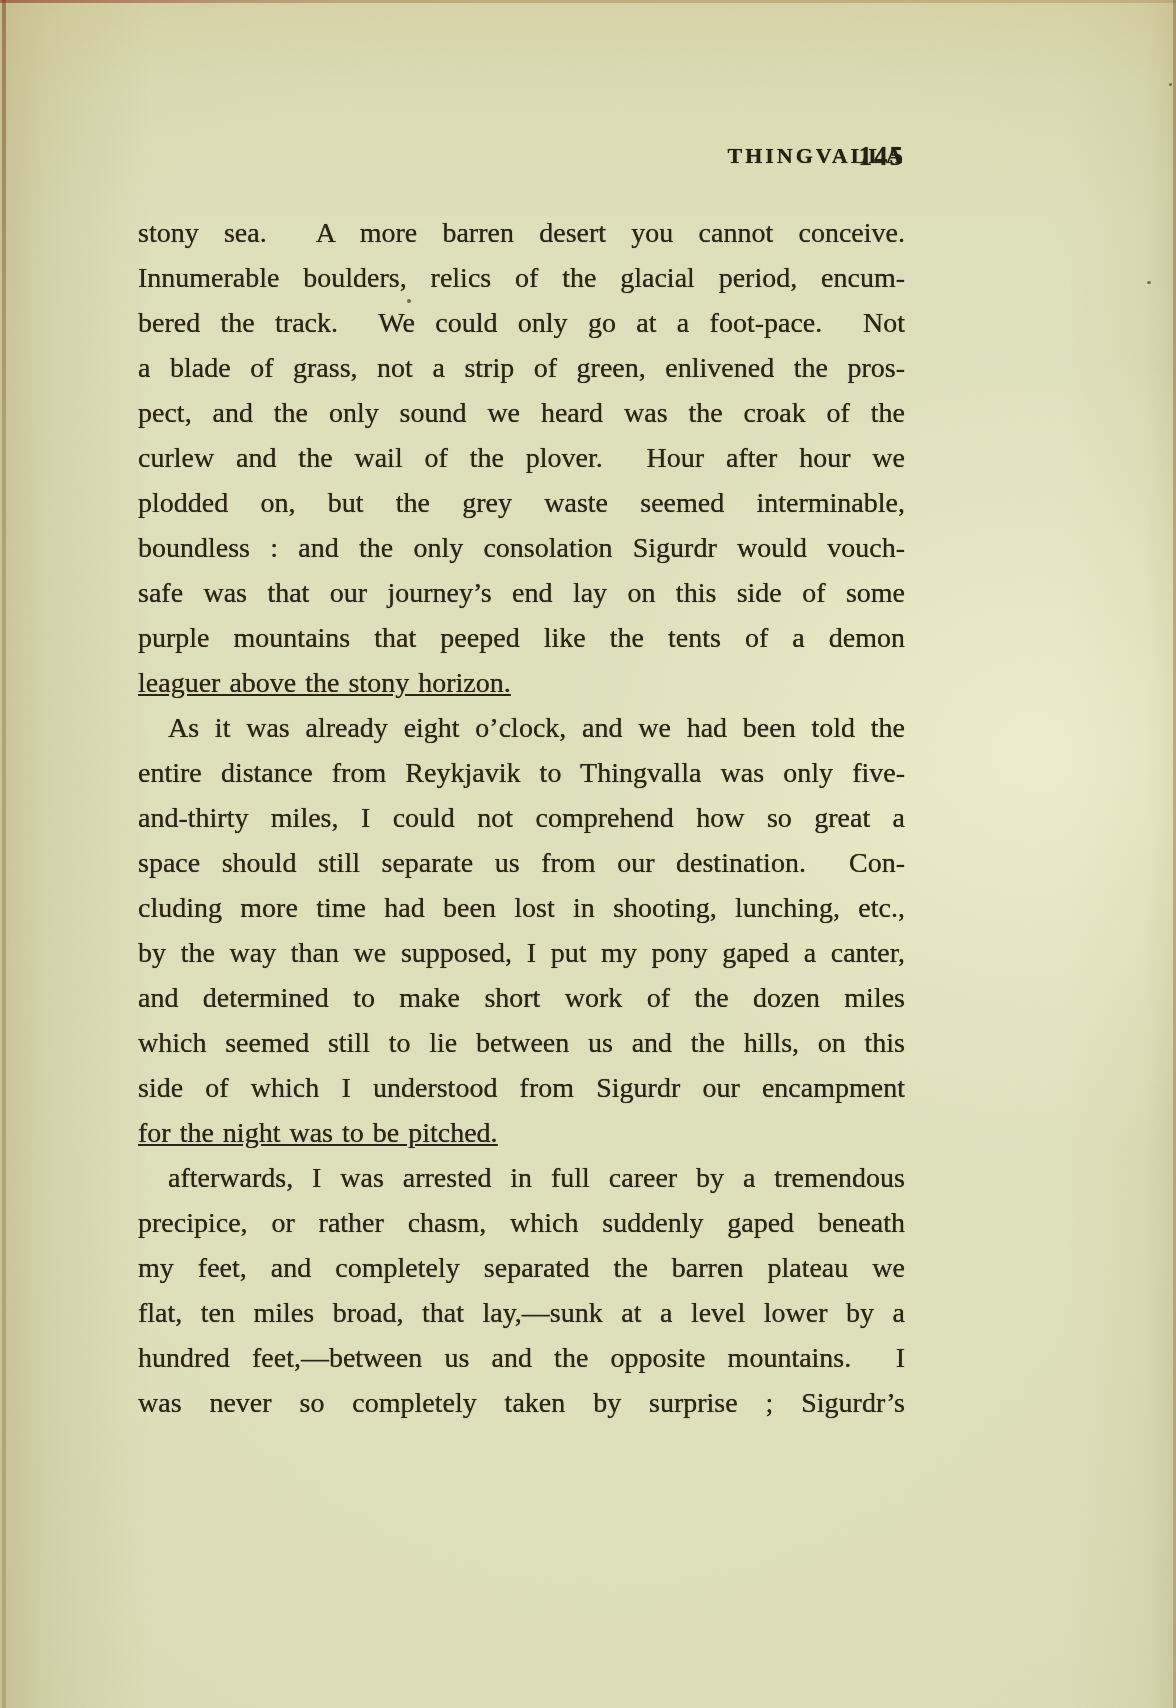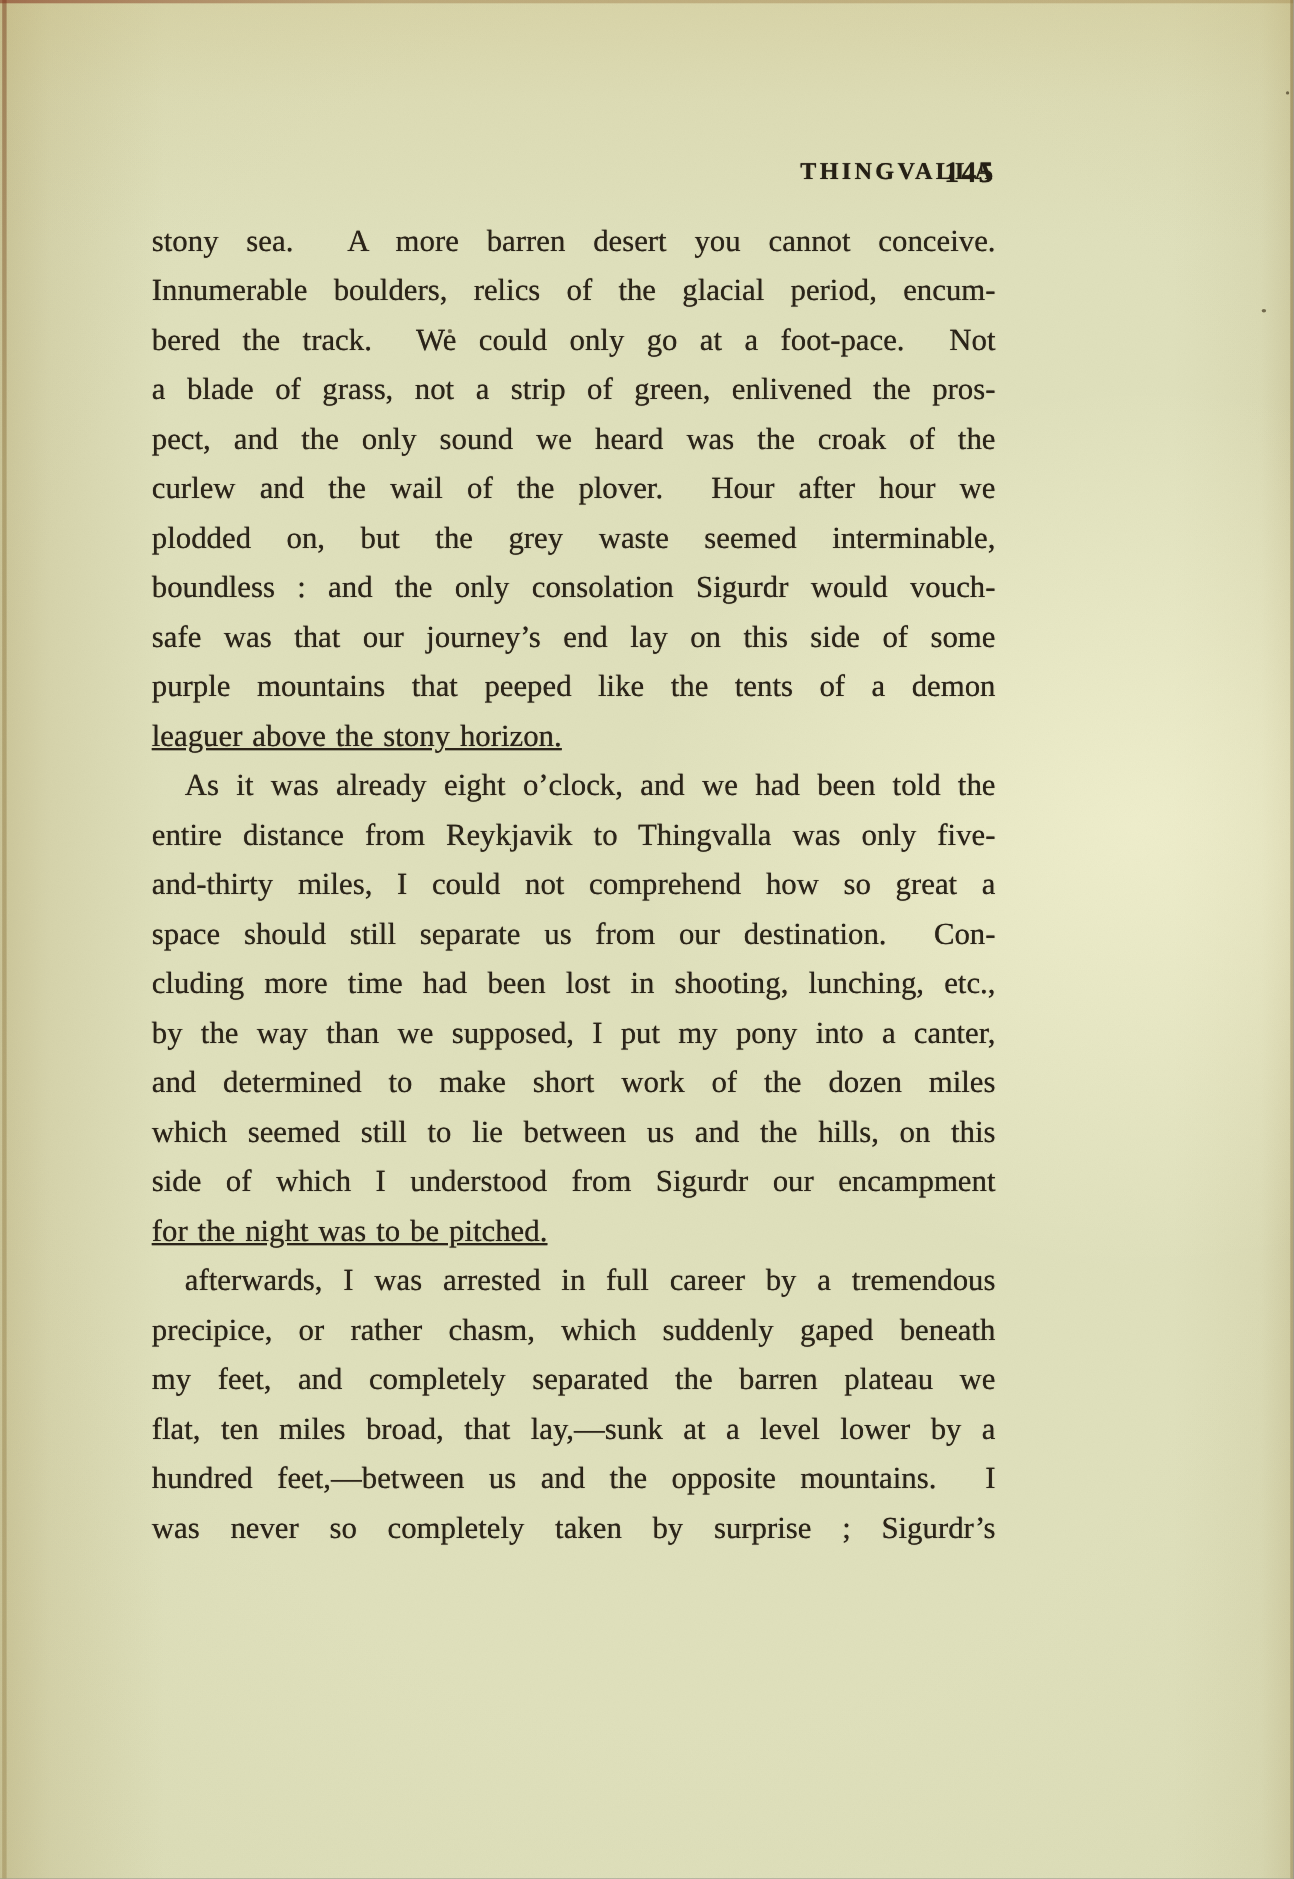--- a/index.html
+++ b/index.html
@@ -56,21 +56,21 @@
   .page-number {
     position: absolute;
     right: 0;
     top: 0;
     font-size: 27px;
     font-weight: 700;
     letter-spacing: 2px;
     color: #251f14;
     text-shadow: 0 0 0.8px rgba(37,31,20,0.85);
   }
-  .page-body { margin-top: 26px; }
+  .page-body { margin-top: 39px; }
   .para { margin: 0; }
   .line {
     font-size: 28px;
     line-height: 45px;
     color: #2b2419;
     text-align: justify;
     text-align-last: justify;
     word-spacing: 2px;
     text-shadow: 0 0 0.7px rgba(43,36,25,0.85);
     white-space: normal;
@@ -126,21 +126,21 @@
           <div class="line">safe was that our journey’s end lay on this side of some</div>
           <div class="line">purple mountains that peeped like the tents of a demon</div>
           <div class="line short">leaguer above the stony horizon.</div>
         </div>
         <div class="para indented">
           <div class="line">As it was already eight o’clock, and we had been told the</div>
           <div class="line">entire distance from Reykjavik to Thingvalla was only five-</div>
           <div class="line">and-thirty miles, I could not comprehend how so great a</div>
           <div class="line">space should still separate us from our destination.&nbsp; Con-</div>
           <div class="line">cluding more time had been lost in shooting, lunching, etc.,</div>
-          <div class="line">by the way than we supposed, I put my pony into a canter,</div>
+          <div class="line">by the way than we supposed, I put my pony gaped a canter,</div>
           <div class="line">and determined to make short work of the dozen miles</div>
           <div class="line">which seemed still to lie between us and the hills, on this</div>
           <div class="line">side of which I understood from Sigurdr our encampment</div>
           <div class="line short">for the night was to be pitched.</div>
         </div>
         <div class="para indented">
           <div class="line">afterwards, I was arrested in full career by a tremendous</div>
           <div class="line">precipice, or rather chasm, which suddenly gaped beneath</div>
           <div class="line">my feet, and completely separated the barren plateau we</div>
           <div class="line">flat, ten miles broad, that lay,—sunk at a level lower by a</div>

